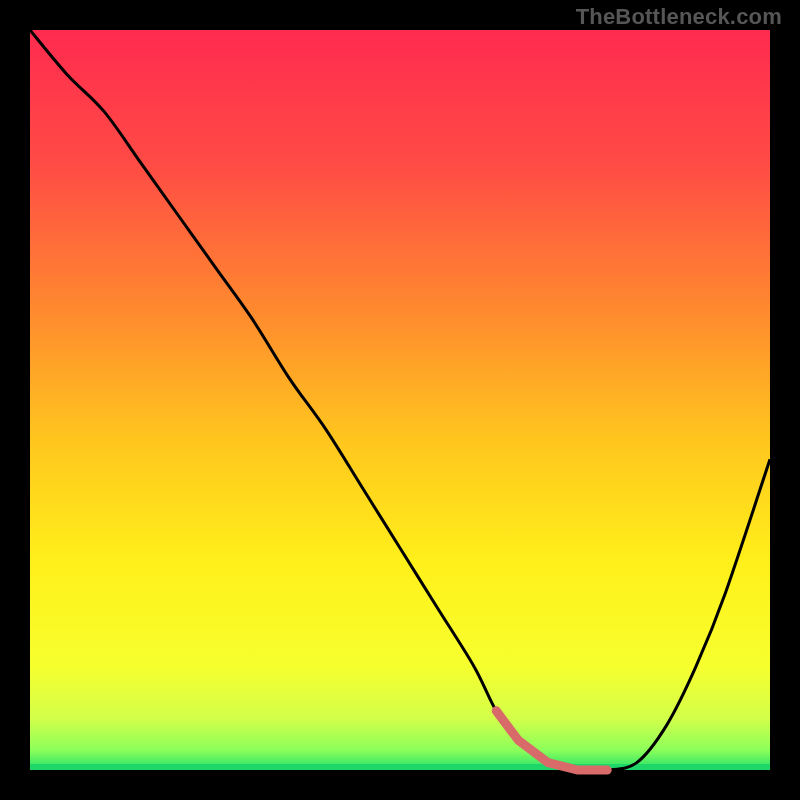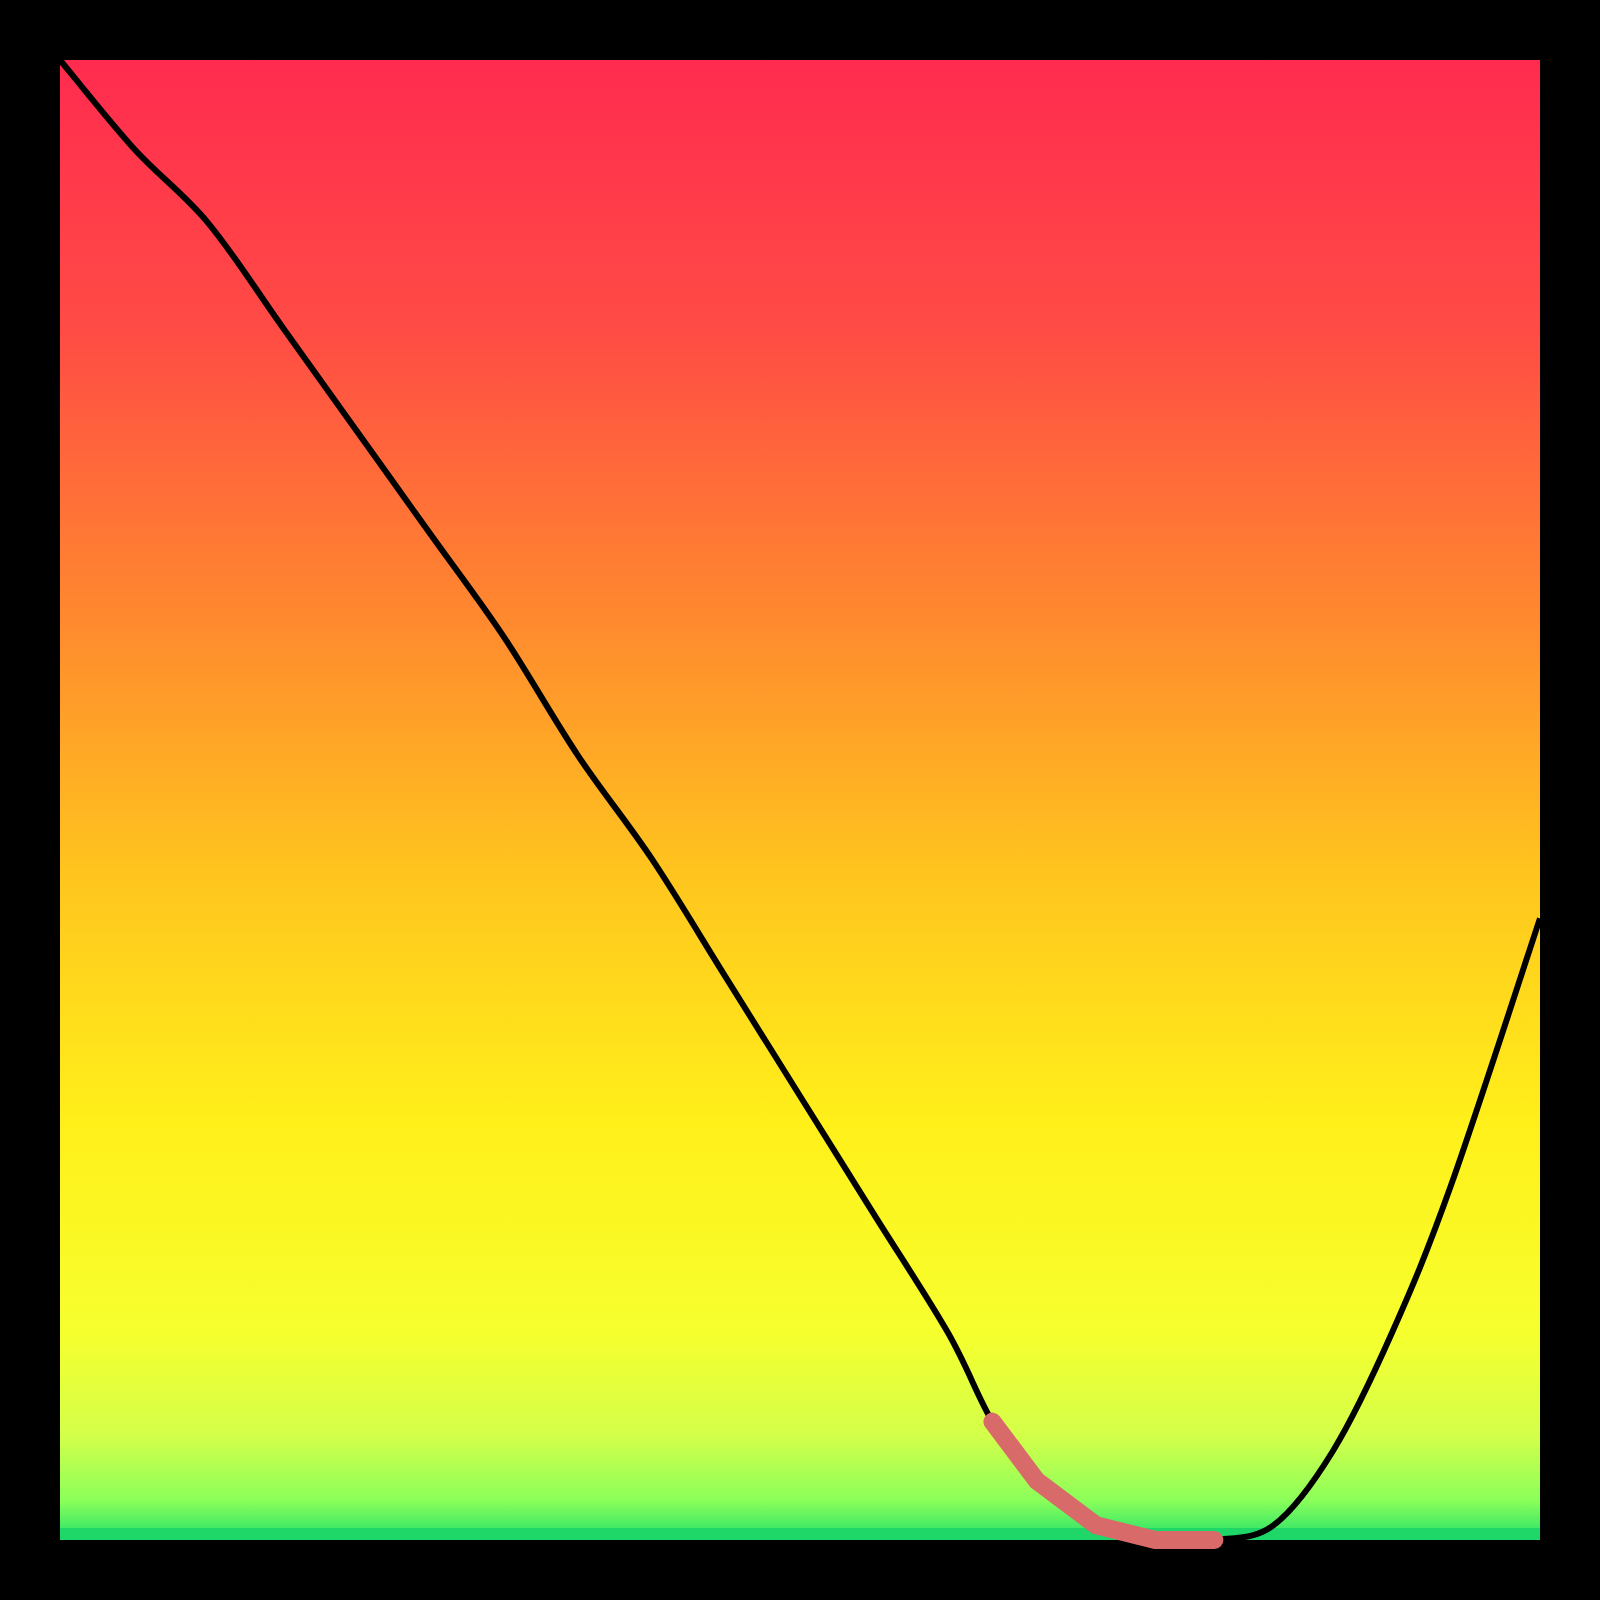--- a/index.html
+++ b/index.html
@@ -29,20 +29,21 @@
   svg {
     position: absolute;
     left: 0;
     top: 0;
   }
 </style>
 </head>
 <body>
 <div class="frame">
 
+<div class="watermark">TheBottleneck.com</div>
 
 <svg id="chart-svg" width="800" height="800" viewBox="0 0 800 800">
   <defs>
     <linearGradient id="grad" x1="0" y1="0" x2="0" y2="1">
 
     <stop offset="0%" stop-color="#ff2b4f"></stop>
           <stop offset="18%" stop-color="#ff4b45"></stop>
           <stop offset="38%" stop-color="#ff8a2e"></stop>
           <stop offset="55.00000000000001%" stop-color="#ffc51e"></stop>
           <stop offset="72%" stop-color="#fff01a"></stop>

